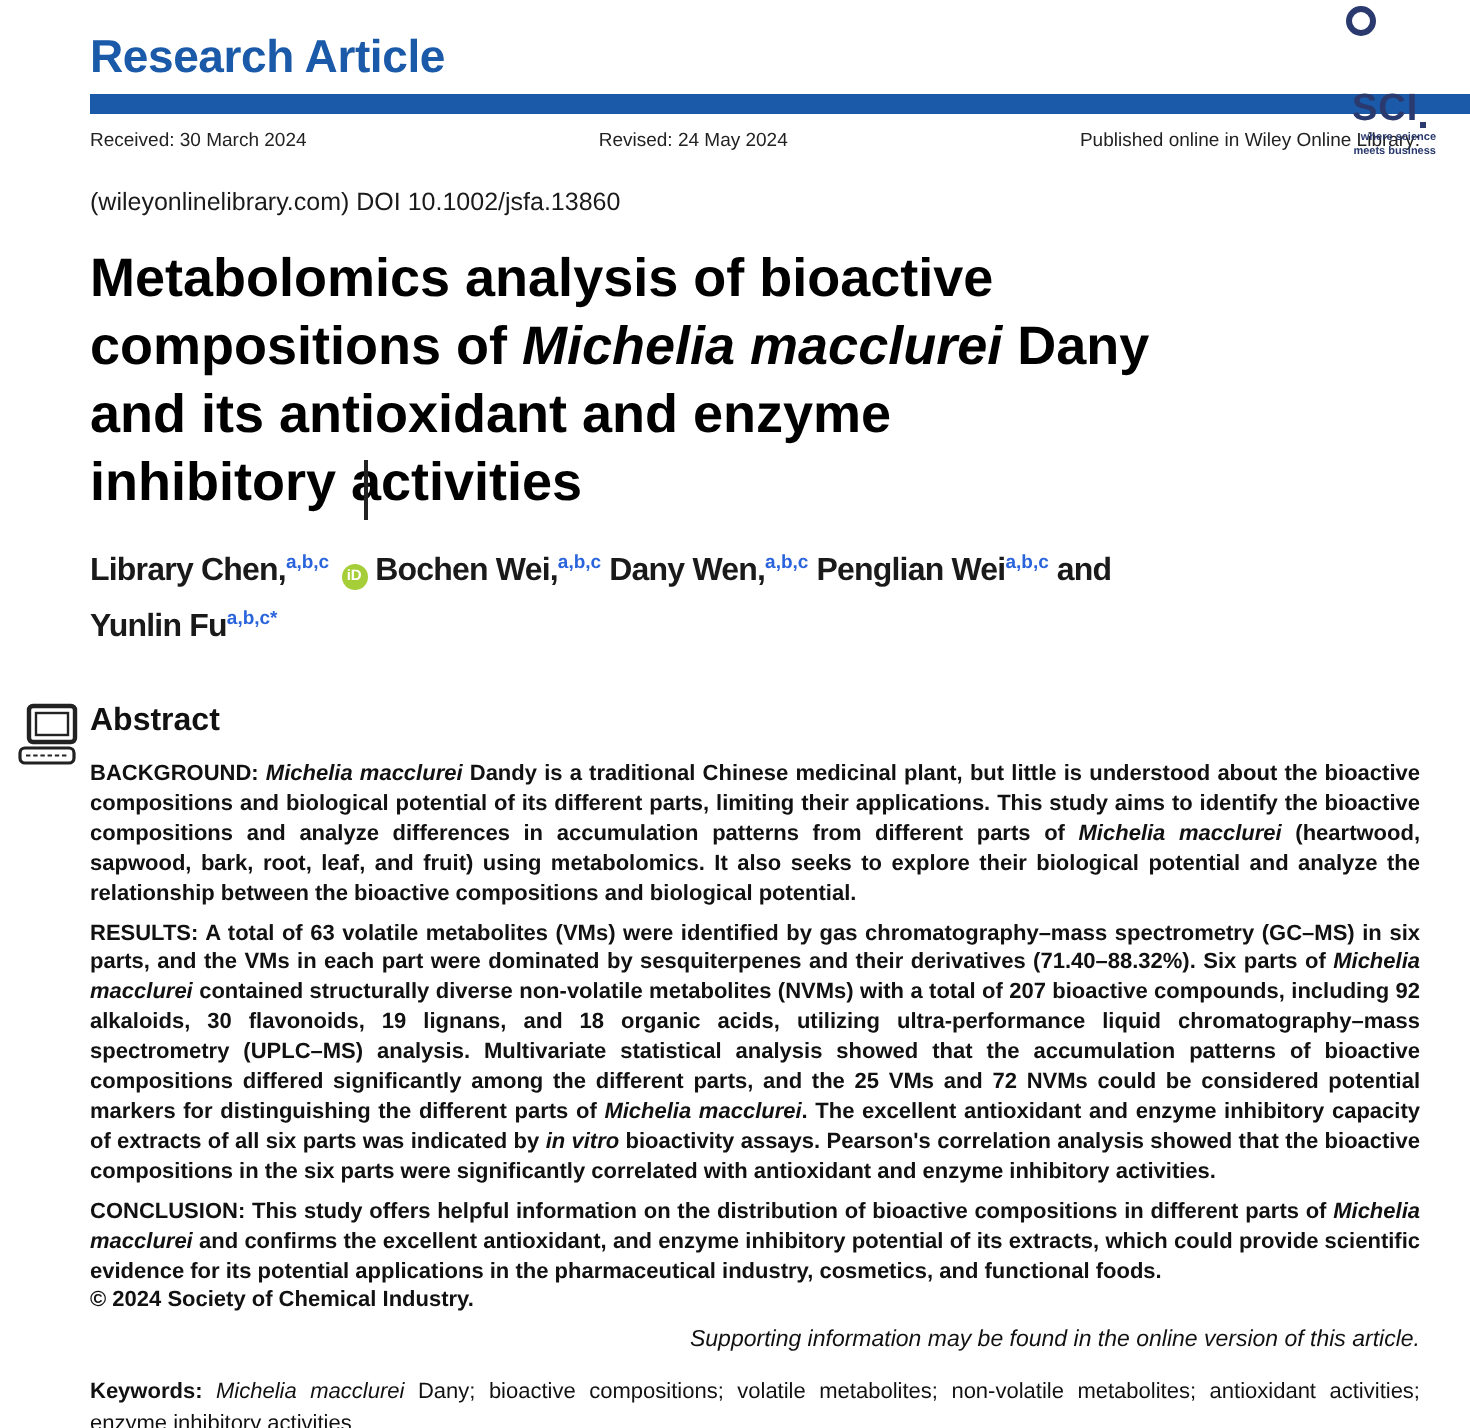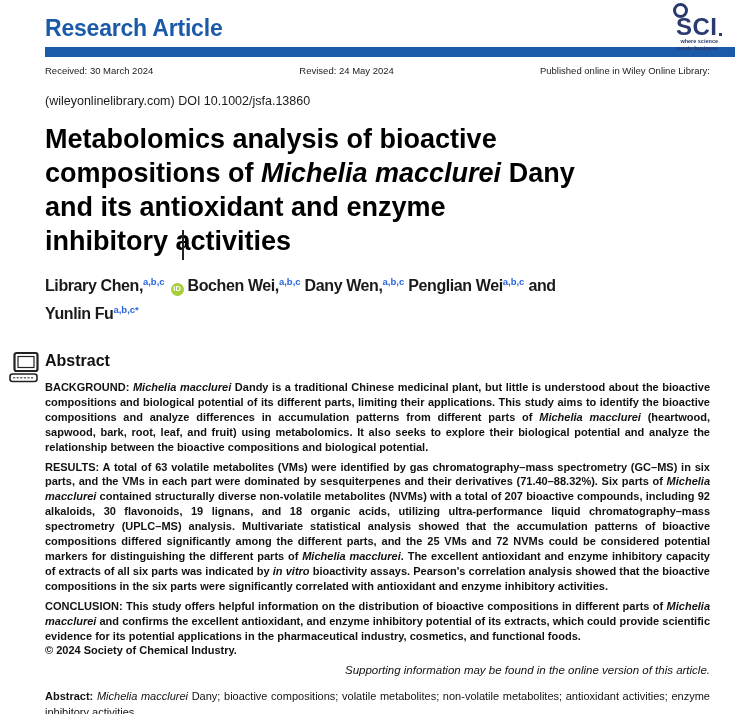--- a/index.html
+++ b/index.html
@@ -13,21 +13,21 @@
     margin:14px 25px 0 45px;
     font-size:23px; font-weight:bold; line-height:28px;
     color:var(--brand_blue); letter-spacing:-0.2px;
   }
   .header-rule {
     margin:5px 0 0 45px; height:10px; background:var(--brand_blue);
   }
   
   .sci-logo { position:absolute; top:3px; right:13px; color:var(--navy); width:50px; }
   .sci-ring { display:block; width:9px; height:9px; border:3px solid var(--navy); border-radius:50%; margin-left:1px; }
-  .sci-word { font-size:24px; font-weight:bold; line-height:18px; margin-left:4px; letter-spacing:0.5px; display:flex; align-items:flex-end; }
+  .sci-word { font-size:19px; font-weight:bold; line-height:18px; margin-left:4px; letter-spacing:0.5px; display:flex; align-items:flex-end;margin-top:28px; }
   .sci-dot { display:inline-block; width:3px; height:3px; background:var(--navy); margin-left:1px; }
   .sci-tag { font-size:5.5px; line-height:6.5px; font-weight:bold; text-align:right; width:46px; margin-top:2px; }
   
   .meta {
     display:flex; justify-content:space-between;
     margin:8px 25px 0 45px; font-size:9.5px; line-height:12px; color:#222222;
   }
   .doi { margin:17px 25px 0 45px; font-size:12.5px; line-height:15px; }
   
   .title-block { margin:13px 25px 0 45px; }
@@ -111,13 +111,13 @@
   <div class="abs-body">
     <p class="abs-para"><span>BACKGROUND: </span><span class="it">Michelia macclurei</span><span> Dandy is a traditional Chinese medicinal plant, but little is understood about the bioactive compositions and biological potential of its different parts, limiting their applications. This study aims to identify the bioactive compositions and analyze differences in accumulation patterns from different parts of </span><span class="it">Michelia macclurei</span><span> (heartwood, sapwood, bark, root, leaf, and fruit) using metabolomics. It also seeks to explore their biological potential and analyze the relationship between the bioactive compositions and biological potential.</span></p>
     <p class="abs-para"><span>RESULTS: A total of 63 volatile metabolites (VMs) were identified by gas chromatography–mass spectrometry (GC–MS) in six parts, and the VMs in each part were dominated by sesquiterpenes and their derivatives (71.40–88.32%). Six parts of </span><span class="it">Michelia macclurei</span><span> contained structurally diverse non-volatile metabolites (NVMs) with a total of 207 bioactive compounds, including 92 alkaloids, 30 flavonoids, 19 lignans, and 18 organic acids, utilizing ultra-performance liquid chromatography–mass spectrometry (UPLC–MS) analysis. Multivariate statistical analysis showed that the accumulation patterns of bioactive compositions differed significantly among the different parts, and the 25 VMs and 72 NVMs could be considered potential markers for distinguishing the different parts of </span><span class="it">Michelia macclurei</span><span>. The excellent antioxidant and enzyme inhibitory capacity of extracts of all six parts was indicated by </span><span class="it">in vitro</span><span> bioactivity assays. Pearson's correlation analysis showed that the bioactive compositions in the six parts were significantly correlated with antioxidant and enzyme inhibitory activities.</span></p>
     <p class="abs-para" style="margin-bottom:0"><span>CONCLUSION: This study offers helpful information on the distribution of bioactive compositions in different parts of </span><span class="it">Michelia macclurei</span><span> and confirms the excellent antioxidant, and enzyme inhibitory potential of its extracts, which could provide scientific evidence for its potential applications in the pharmaceutical industry, cosmetics, and functional foods.</span></p>
     <div class="copyright">© 2024 Society of Chemical Industry.</div>
   </div>
 </div>
 
 <div class="supporting">Supporting information may be found in the online version of this article.</div>
 
-<p class="keywords"><span class="bd">Abstract: </span><span class="it">Michelia macclurei</span><span> Dany; bioactive compositions; volatile metabolites; non-volatile metabolites; antioxidant activities; enzyme inhibitory activities</span></p>
+<p class="keywords"><span class="bd">Keywords: </span><span class="it">Michelia macclurei</span><span> Dany; bioactive compositions; volatile metabolites; non-volatile metabolites; antioxidant activities; enzyme inhibitory activities</span></p>
 
 </body></html>

